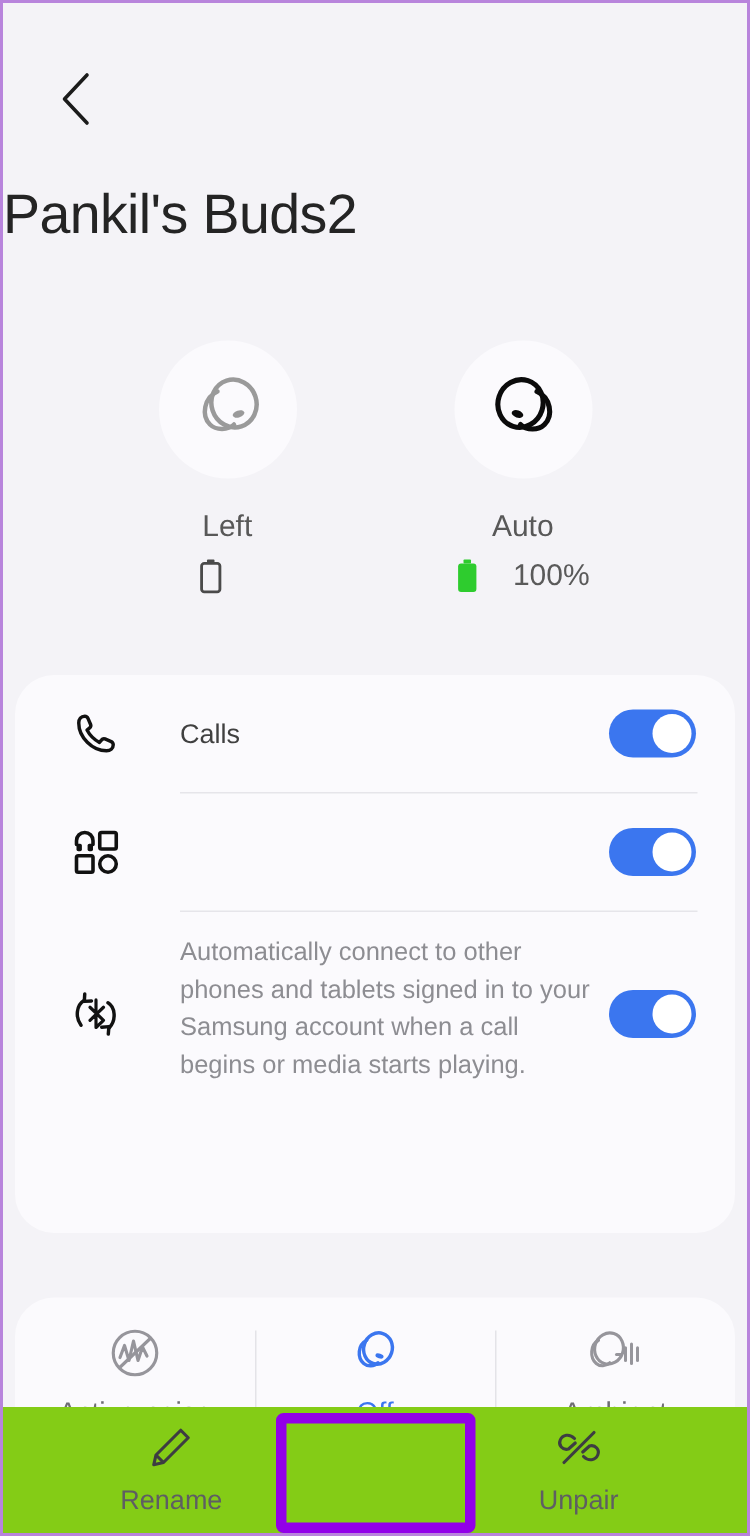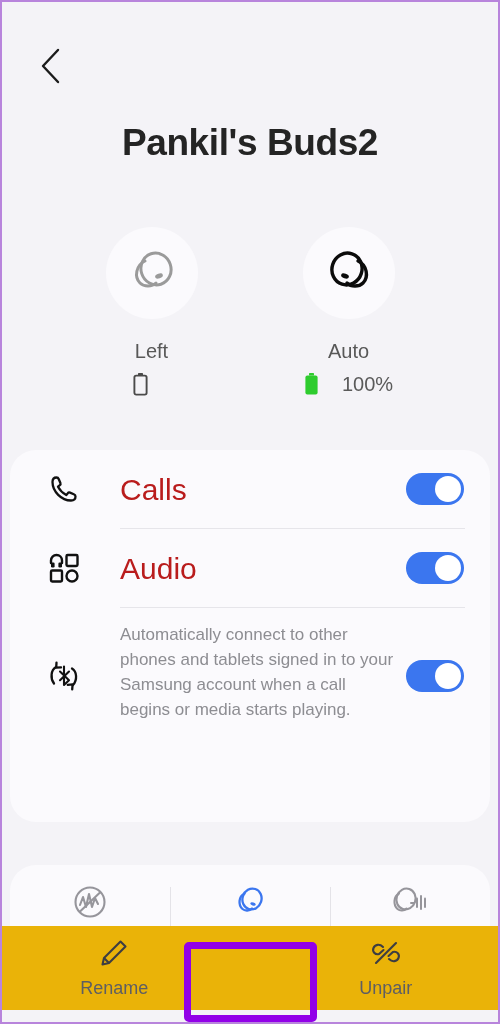--- a/index.html
+++ b/index.html
@@ -20,22 +20,22 @@
 
   
   .back-btn {
     position:absolute; left:26px; top:42px;
     width:44px; height:44px;
     display:flex; align-items:center; justify-content:center;
     cursor:pointer;
   }
   .page-title {
     position:absolute; left:0; right:0; top:120px;
-    text-align:center;
-    font-size:37px; font-weight:700; letter-spacing:-0.4px;
+    text-align:left;
+    font-size:37px; font-weight:400; letter-spacing:-0.4px;
     color:#242424;
   }
 
   
   .buds {
     position:absolute; left:0; right:0; top:225px;
     display:flex; justify-content:center; gap:72px;
   }
   .bud { width:125px; display:flex; flex-direction:column; align-items:center; }
   .bud-circle {
@@ -61,21 +61,21 @@
   }
   #settings-card { top:448px; height:372px; }
 
   .srow { position:relative; display:flex; align-items:center; min-height:78px; }
   .srow .ico {
     position:absolute; left:34px; top:50%; transform:translateY(-50%);
     width:40px; height:40px;
     display:flex; align-items:center; justify-content:center;
   }
   .srow .txt { margin-left:110px; margin-right:90px; padding:6px 0; }
-  .srow .title { font-size:30px; color:#b91c1c; line-height:31px; }
+  .srow .title { font-size:18px; color:#404040; line-height:31px; }
   .srow .desc  { font-size:17px; color:#8d8d92; line-height:25px; margin-top:2px; }
   .toggle {
     position:absolute; right:26px; top:50%; transform:translateY(-50%);
     width:58px; height:32px; border-radius:16px;
     background:#3B76EF; cursor:pointer;
   }
   .toggle .knob {
     position:absolute; top:3px; right:3px;
     width:26px; height:26px; border-radius:50%; background:#fff;
   }
@@ -103,22 +103,22 @@
     width:1px; height:66px; background:#E4E3E8;
   }
   .noise-lbl {
     margin-top:10px; font-size:19px; color:#6e6d73;
     text-align:center; line-height:24px;
   }
   .noise-opt.active .noise-lbl { color:#3B76EF; }
 
   
   #bottom-bar {
-    position:absolute; left:0; right:0; bottom:12px; height:84px;
-    background:#eab308;
+    position:absolute; left:0; right:0; bottom:0; height:84px;
+    background:#84cc16;
     display:flex; align-items:center;gap:47px;
   }
   .bb-item {
     flex:1; display:flex; flex-direction:column; align-items:center;
     justify-content:center; gap:9px; cursor:pointer; height:84px;
   }
   .bb-lbl { font-size:18px; color:#5e5e63; }
   .bb-ico { height:32px; display:flex; align-items:center; justify-content:center; }
 
   
@@ -208,23 +208,20 @@
       <div class="ico">
         <svg width="34" height="34" viewBox="0 0 34 34">
           <path d="M4 12 V9.5 C4 6.4 6.4 4 9.5 4 C12.6 4 15 6.4 15 9.5 V12" fill="none" stroke="#111" stroke-width="2.4" stroke-linecap="round"></path>
           <rect x="4" y="11.5" width="3.6" height="5" rx="1.2" fill="#111"></rect>
           <rect x="11.4" y="11.5" width="3.6" height="5" rx="1.2" fill="#111"></rect>
           <rect x="19.5" y="4" width="11" height="11" rx="1.2" fill="none" stroke="#111" stroke-width="2.4"></rect>
           <rect x="4" y="19.5" width="11" height="11" rx="1.2" fill="none" stroke="#111" stroke-width="2.4"></rect>
           <circle cx="25" cy="25" r="5.5" fill="none" stroke="#111" stroke-width="2.4"></circle>
         </svg>
       </div>
-      <div class="txt">
-        <div class="title">Audio</div>
-      </div>
       <div class="toggle">
         <div class="knob"></div>
       </div>
     </div>
 
     <div class="divider"></div>
 
     <div class="srow" id="row-auto">
       <div class="ico">
         <svg width="36" height="36" viewBox="0 0 36 36">

